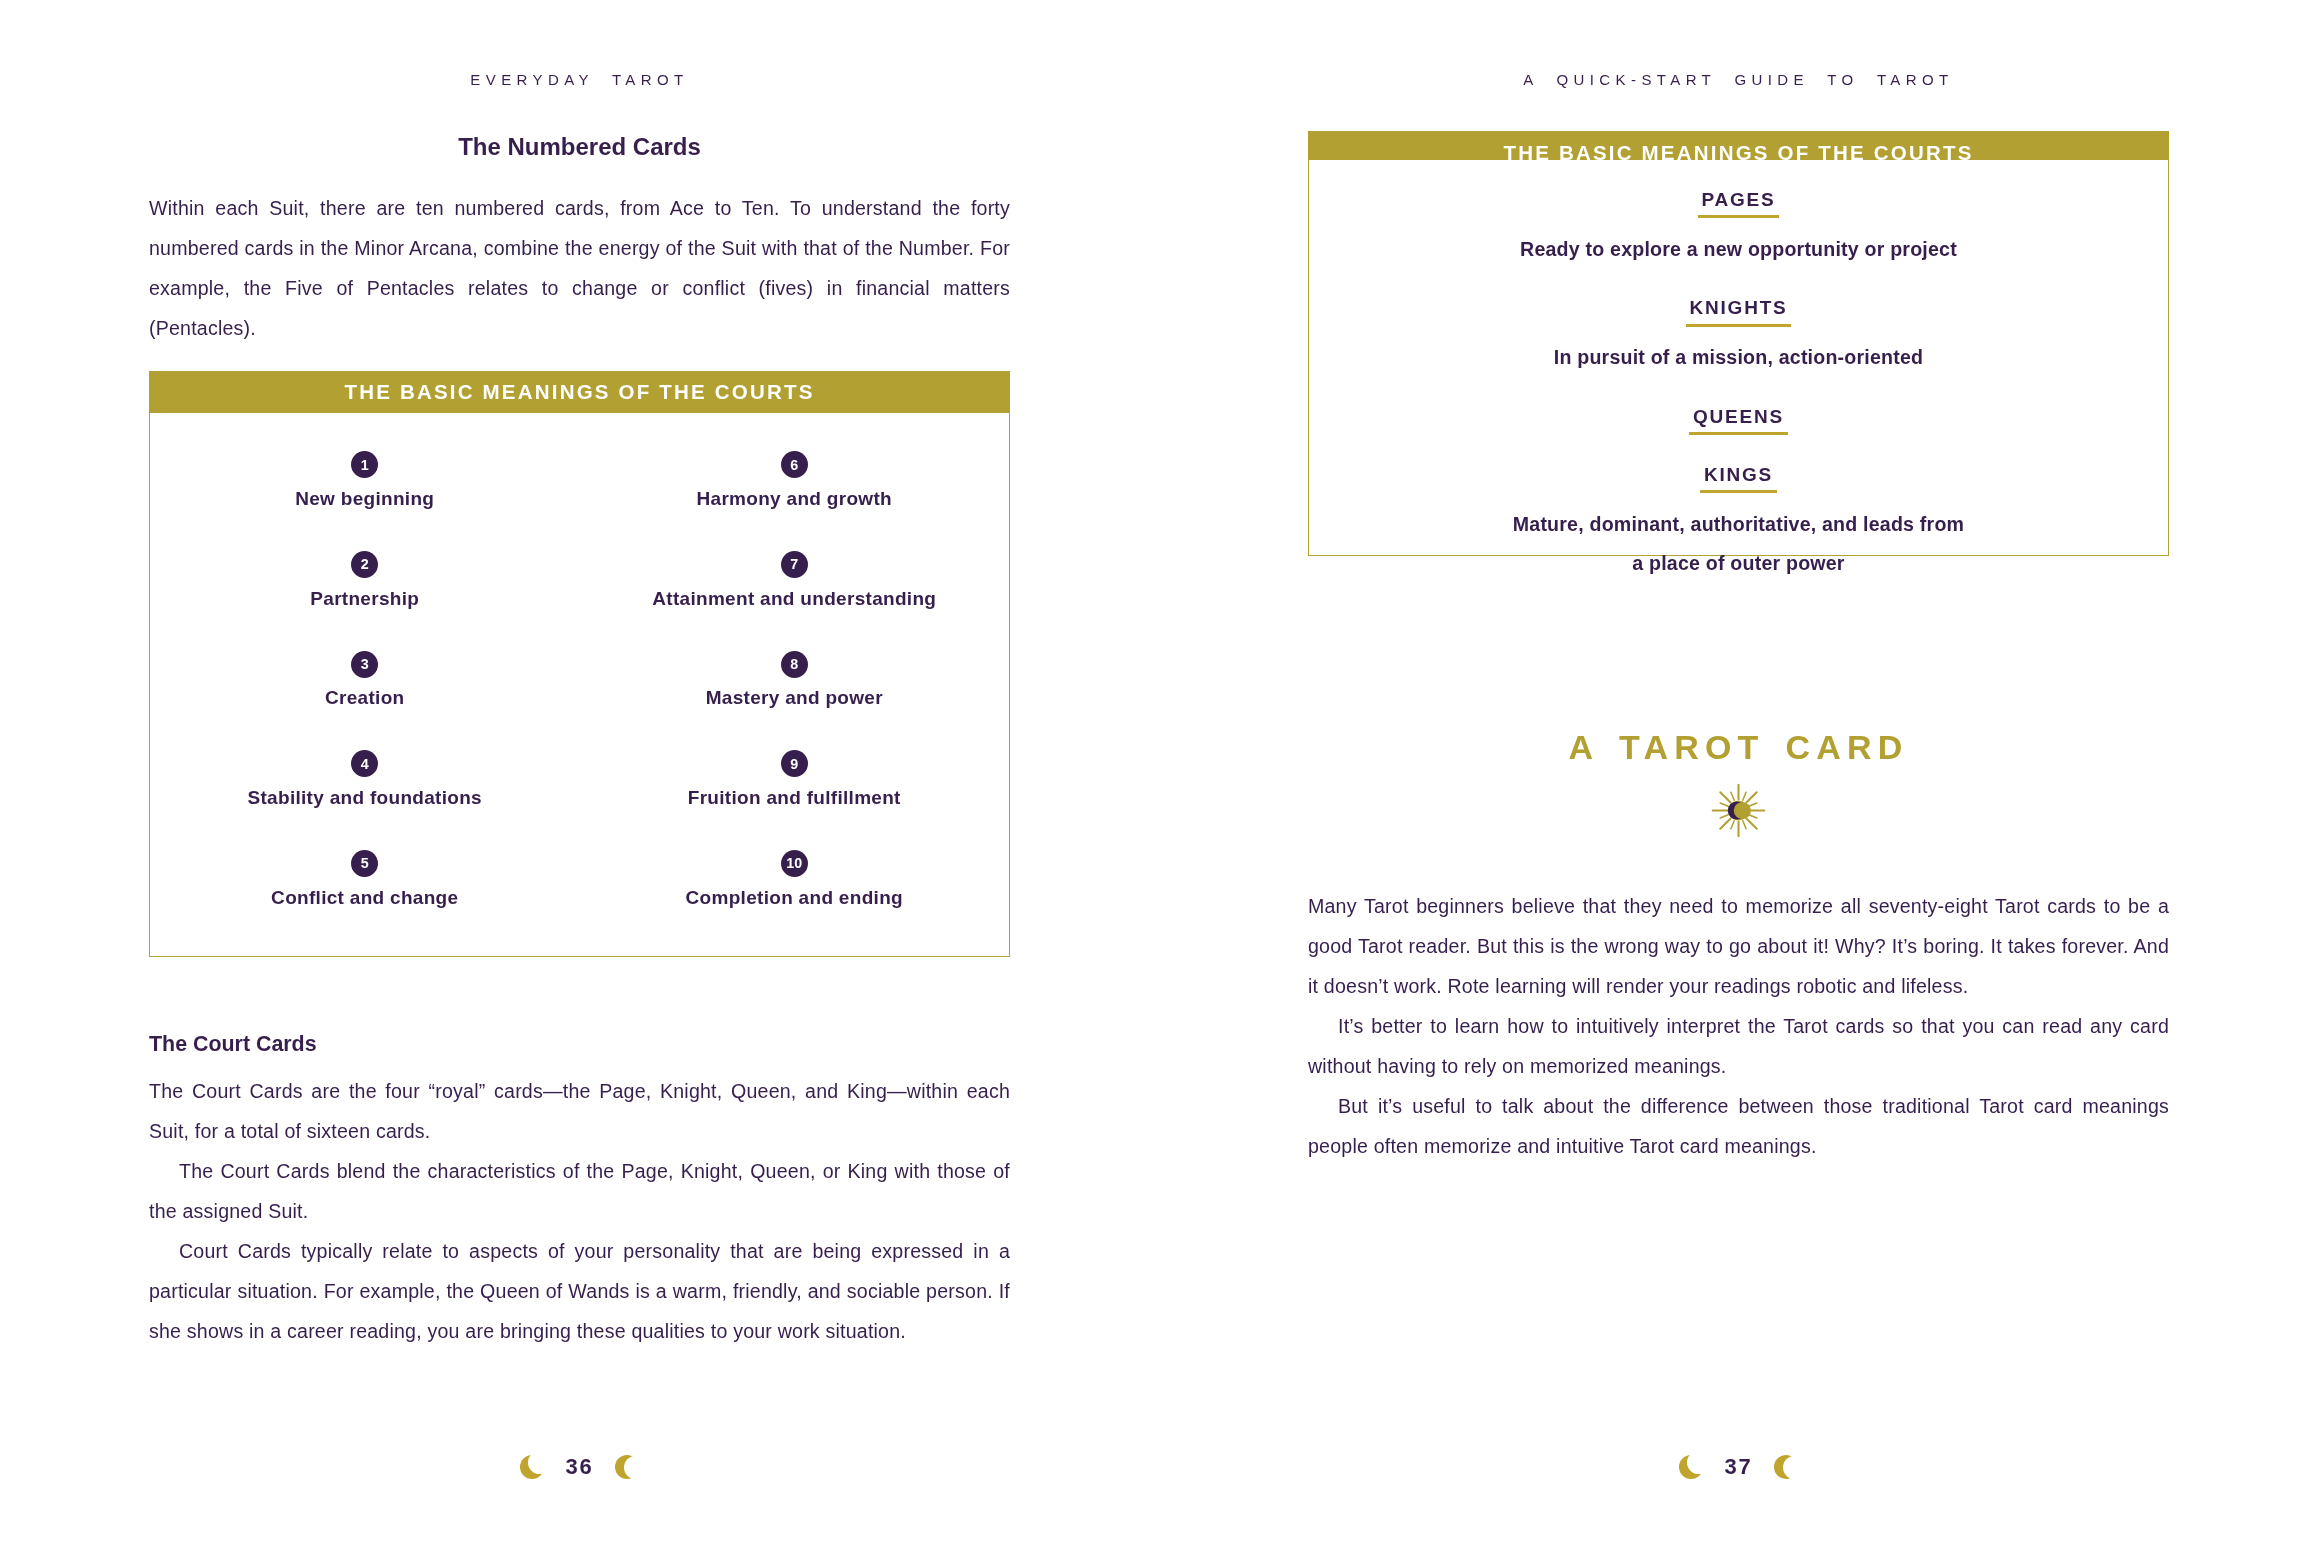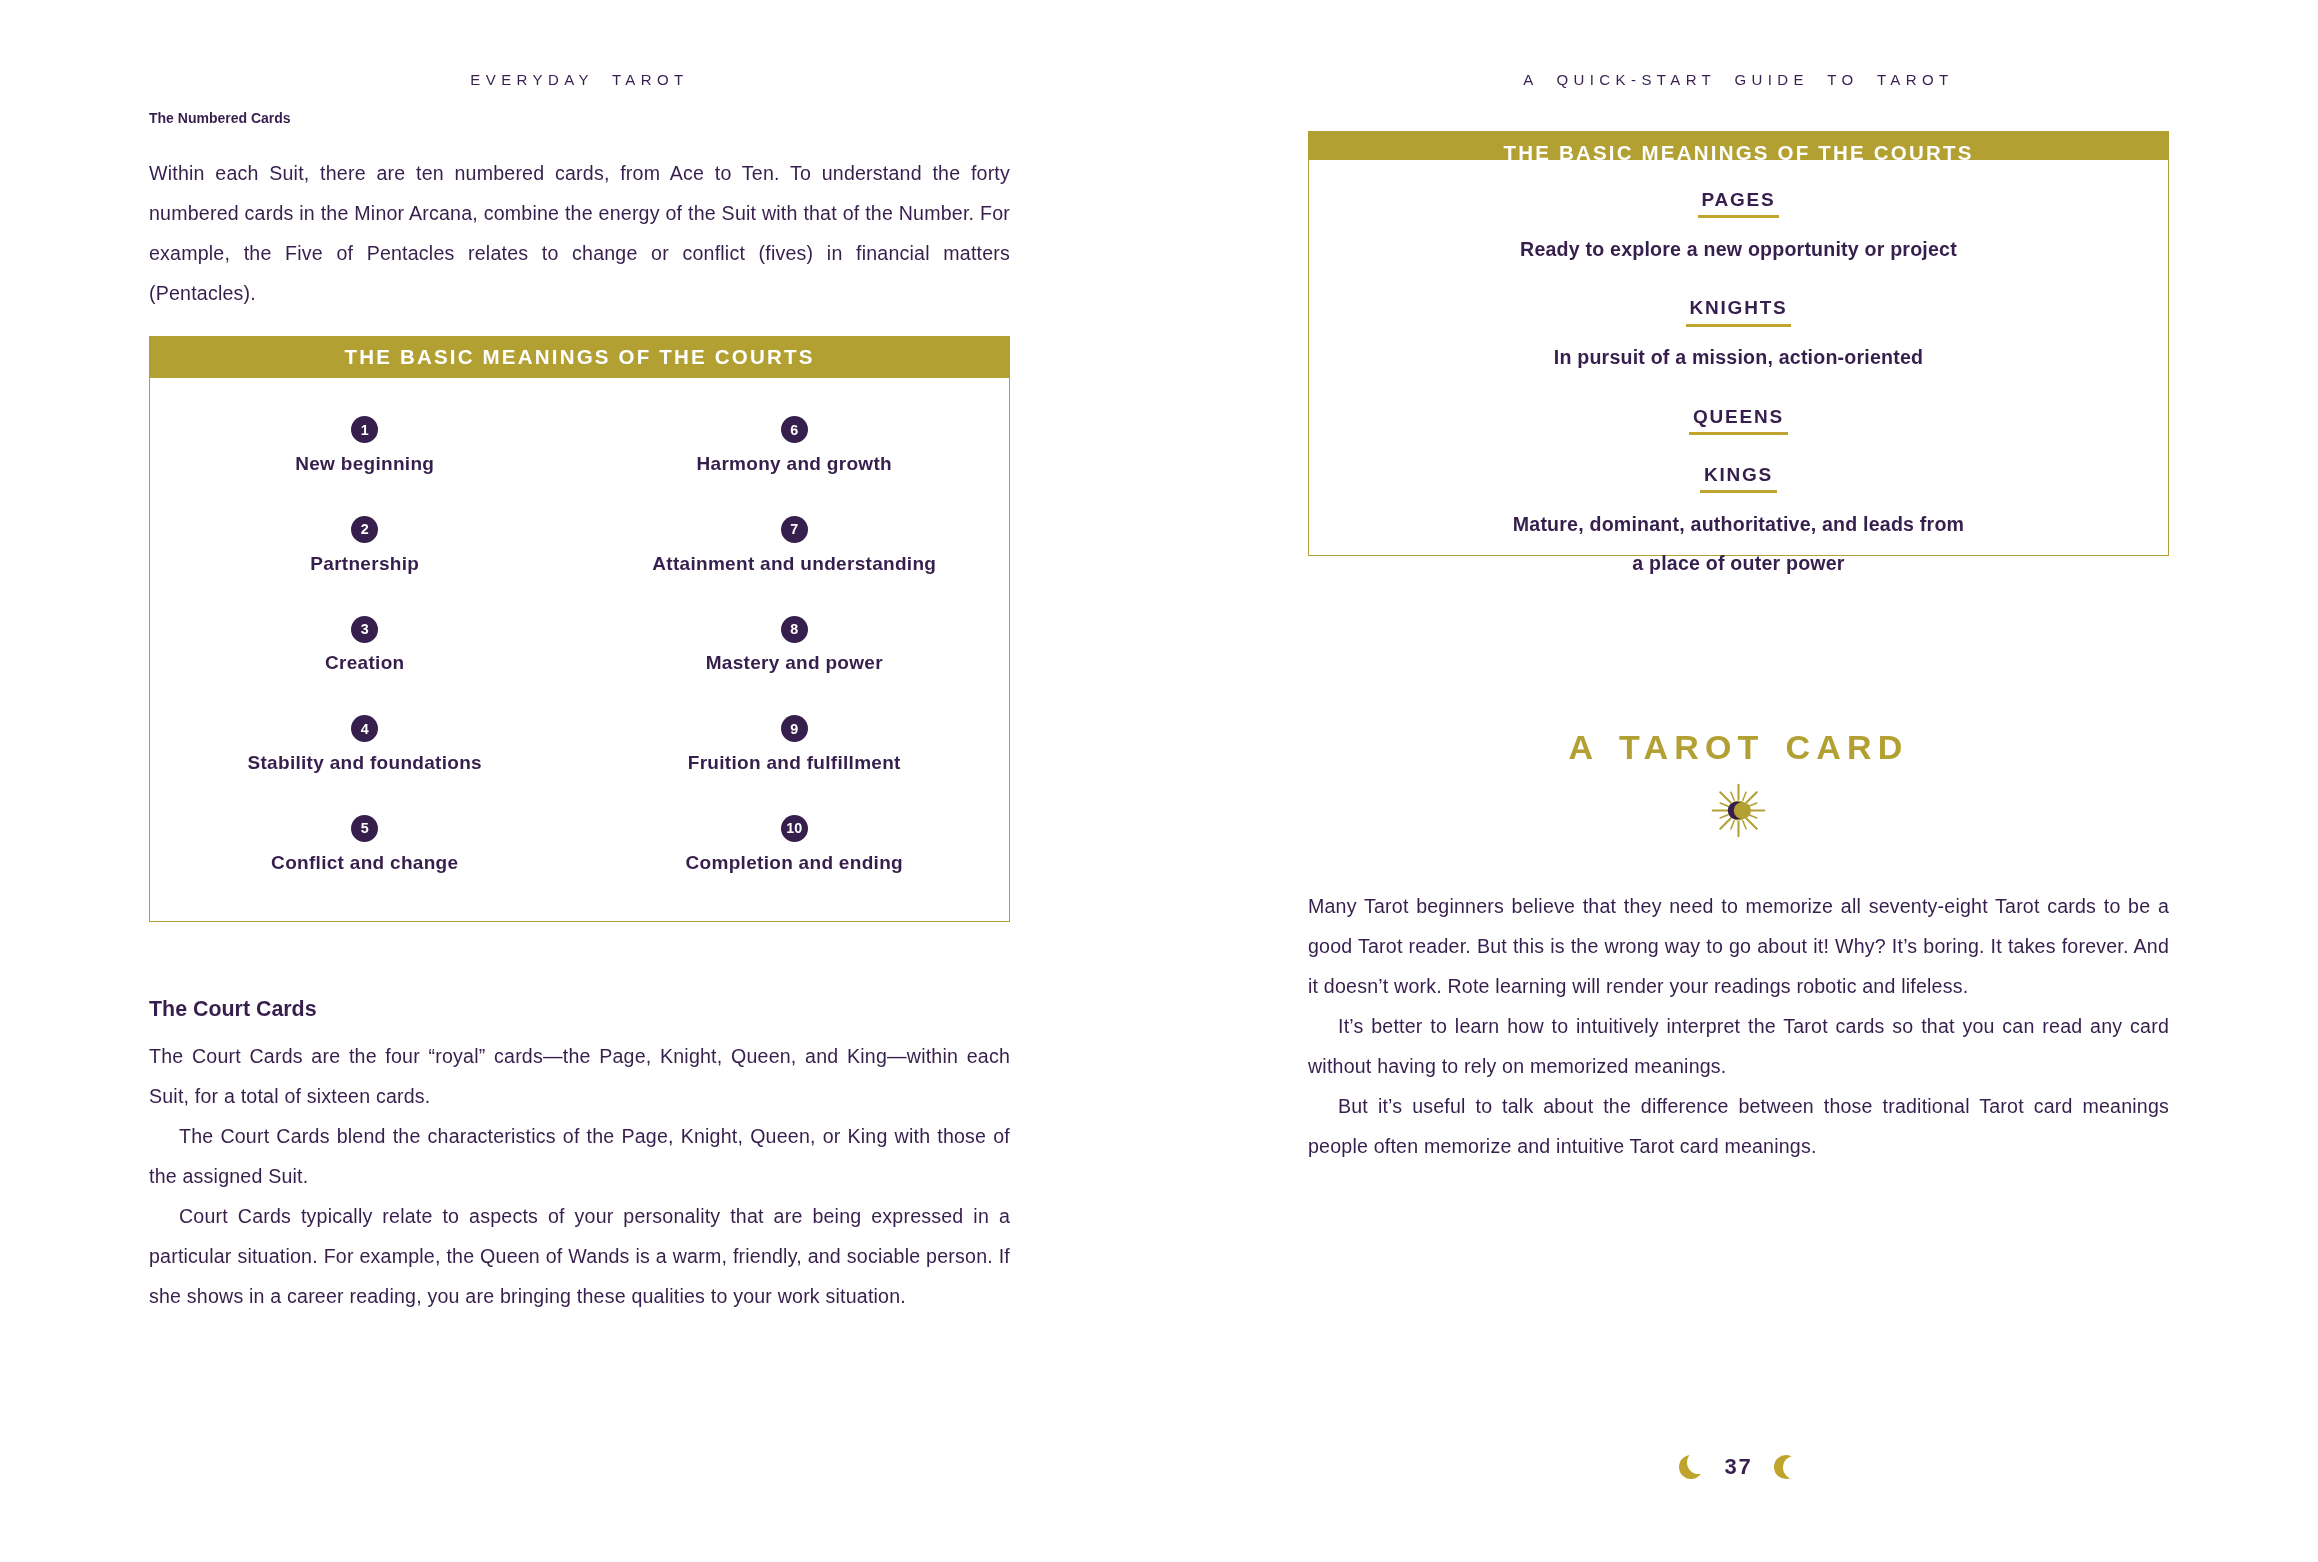--- a/index.html
+++ b/index.html
@@ -17,21 +17,21 @@
   .page{width:1159px;height:1562px;position:relative;}
   .col{width:861px;margin:0 auto;}
 
   .running-head{
     margin-top:71px;text-align:center;font-size:15px;letter-spacing:5.4px;
     word-spacing:9px;color:var(--purple);font-weight:normal;
   }
 
   
   .section-title{
-    margin-top:22px;text-align:left;font-size:14px;font-weight:bold;
+    margin-top:45px;text-align:center;font-size:24px;font-weight:bold;
   }
   .body-par{
     margin-top:27px;font-size:19.6px;line-height:40px;text-align:justify;
     letter-spacing:0.2px;
   }
   .data-table{margin-top:23px;}
   .table-bar{
     background:var(--gold);color:#ffffff;font-weight:bold;font-size:20.5px;
     letter-spacing:2.2px;text-align:center;height:42px;line-height:42px;
   }
@@ -156,20 +156,25 @@
       </div>
 
       <h2 class="court-section-title">The Court Cards</h2>
       <div class="court-pars">
         <p>The Court Cards are the four “royal” cards—the Page, Knight, Queen, and King—within each Suit, for a total of sixteen cards.</p>
         <p class="indent">The Court Cards blend the characteristics of the Page, Knight, Queen, or King with those of the assigned Suit.</p>
         <p class="indent">Court Cards typically relate to aspects of your personality that are being expressed in a particular situation. For example, the Queen of Wands is a warm, friendly, and sociable person. If she shows in a career reading, you are bringing these qualities to your work situation.</p>
       </div>
     </div>
 
+    <div class="footer">
+      <span class="moon moon-a"></span>
+      <span class="pagenum">36</span>
+      <span class="moon moon-b"></span>
+    </div>
   </div>
 
   <div class="page">
     <div class="col">
       <div class="running-head">A QUICK-START GUIDE TO TAROT</div>
 
       <div class="data-table courts-table">
         <div class="table-bar courts-bar">THE BASIC MEANINGS OF THE COURTS</div>
         <div class="courts-body">
           <div class="court-entry">

